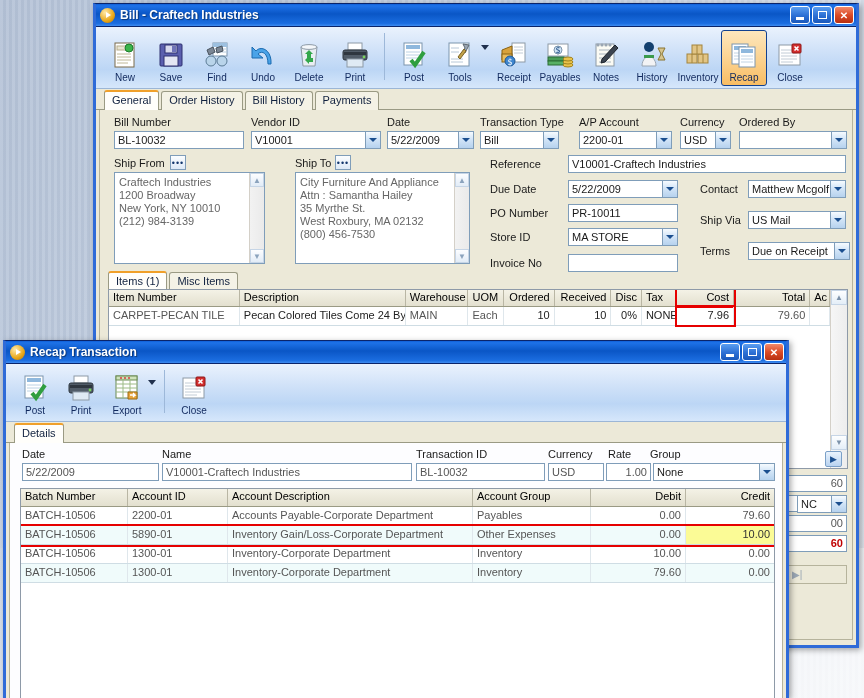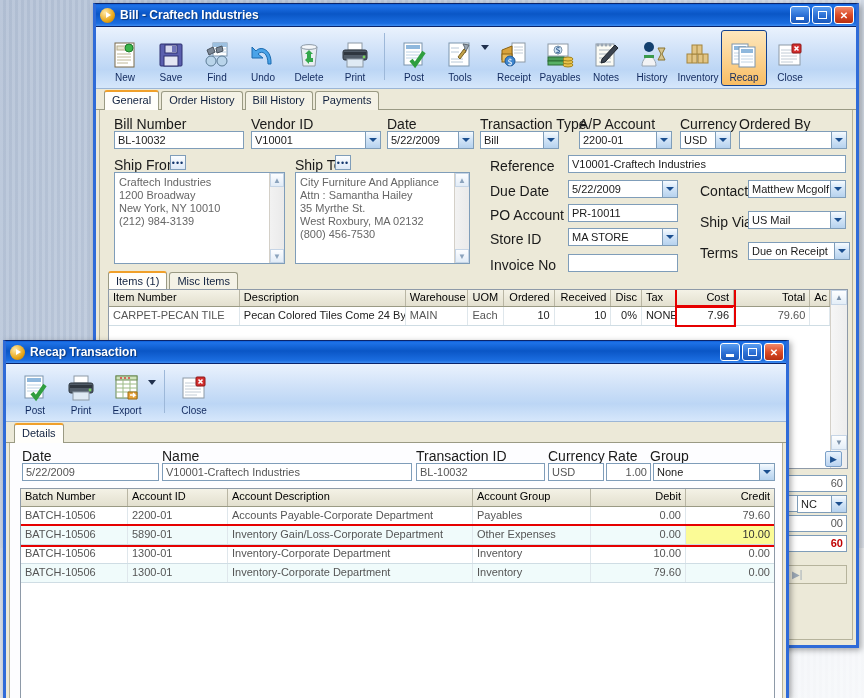--- a/index.html
+++ b/index.html
@@ -59,21 +59,21 @@
     border-top:5px solid #20304d; align-self:center; margin:0 2px 22px -2px;}
   
   .tabstrip{ display:flex; align-items:flex-end; height:20px; padding-left:8px;
     background:#ece9d8; border-bottom:1px solid #9a9a84;}
   .tab{ height:19px; padding:2px 7px 0 7px; font-size:11px; color:#11213f;
     background:#f4f2e6; border:1px solid #9a9a84; border-bottom:none;
     border-radius:3px 3px 0 0; margin-right:2px; position:relative; top:1px;}
   .tab.active{ background:#fffefb; border-top:2px solid #f0a02a; height:20px; top:1px; font-weight:normal;}
   
   .panel{ background:#ece9d8; }
-  .lbl{ font-size:14px; color:#1a1a1a; }
+  .lbl{ font-size:11px; color:#1a1a1a; }
   .fld{ height:18px; background:#fff; border:1px solid #7f9db9; display:flex; align-items:center;
     font-size:11px; color:#1a1a1a; padding:0 3px; overflow:hidden; white-space:nowrap;}
   .fld.ro{ color:#555; }
   .fld.combo{ padding-right:0; }
   .fld.combo .txt{ flex:1; overflow:hidden; white-space:nowrap;}
   .ddbtn{ width:15px; height:16px; flex:none; margin:0 0 0 0;
     background:linear-gradient(180deg,#f6fbff,#d3e5f7 45%,#b6d2ee);
     border-left:1px solid #7f9db9; display:flex;align-items:center;justify-content:center;}
   .ddbtn::after{ content:""; width:0;height:0;border-left:4px solid transparent;
     border-right:4px solid transparent;border-top:4px solid #1b4f8f;}
@@ -426,21 +426,21 @@
     <div class="fld combo" style="position:absolute;left:639px;top:21px;width:108px;">
       <span class="txt"></span>
       <span class="ddbtn"></span>
     </div>
 
     <span class="lbl" style="position:absolute;left:14px;top:47px;">Ship From</span>
     <span class="elps" style="position:absolute;left:70px;top:45px;">•••</span>
     <span class="lbl" style="position:absolute;left:195px;top:47px;">Ship To</span>
     <span class="elps" style="position:absolute;left:235px;top:45px;">•••</span>
 
-    <div class="memo" style="position:absolute;left:14px;top:62px;width:171px;height:92px;">
+    <div class="memo" style="position:absolute;left:14px;top:62px;width:151px;height:92px;">
       <span style="white-space:pre-line; display:block; padding-right:16px;">Craftech Industries
 1200 Broadway
 New York, NY 10010
 (212) 984-3139</span>
       <span class="vbar">
         <span class="ar up">▲</span>
         <span class="ar dn">▼</span>
       </span>
     </div>
     <div class="memo" style="position:absolute;left:195px;top:62px;width:175px;height:92px;">
@@ -459,21 +459,21 @@
     <div class="fld" style="position:absolute;left:468px;top:45px;width:278px;">
       <span>V10001-Craftech Industries</span>
     </div>
 
     <span class="lbl" style="position:absolute;left:390px;top:73px;">Due Date</span>
     <div class="fld combo" style="position:absolute;left:468px;top:70px;width:110px;">
       <span class="txt">5/22/2009</span>
       <span class="ddbtn"></span>
     </div>
 
-    <span class="lbl" style="position:absolute;left:390px;top:97px;">PO Account</span>
+    <span class="lbl" style="position:absolute;left:390px;top:97px;">PO Number</span>
     <div class="fld" style="position:absolute;left:468px;top:94px;width:110px;">
       <span>PR-10011</span>
     </div>
 
     <span class="lbl" style="position:absolute;left:390px;top:121px;">Store ID</span>
     <div class="fld combo" style="position:absolute;left:468px;top:118px;width:110px;">
       <span class="txt">MA STORE</span>
       <span class="ddbtn"></span>
     </div>
 

